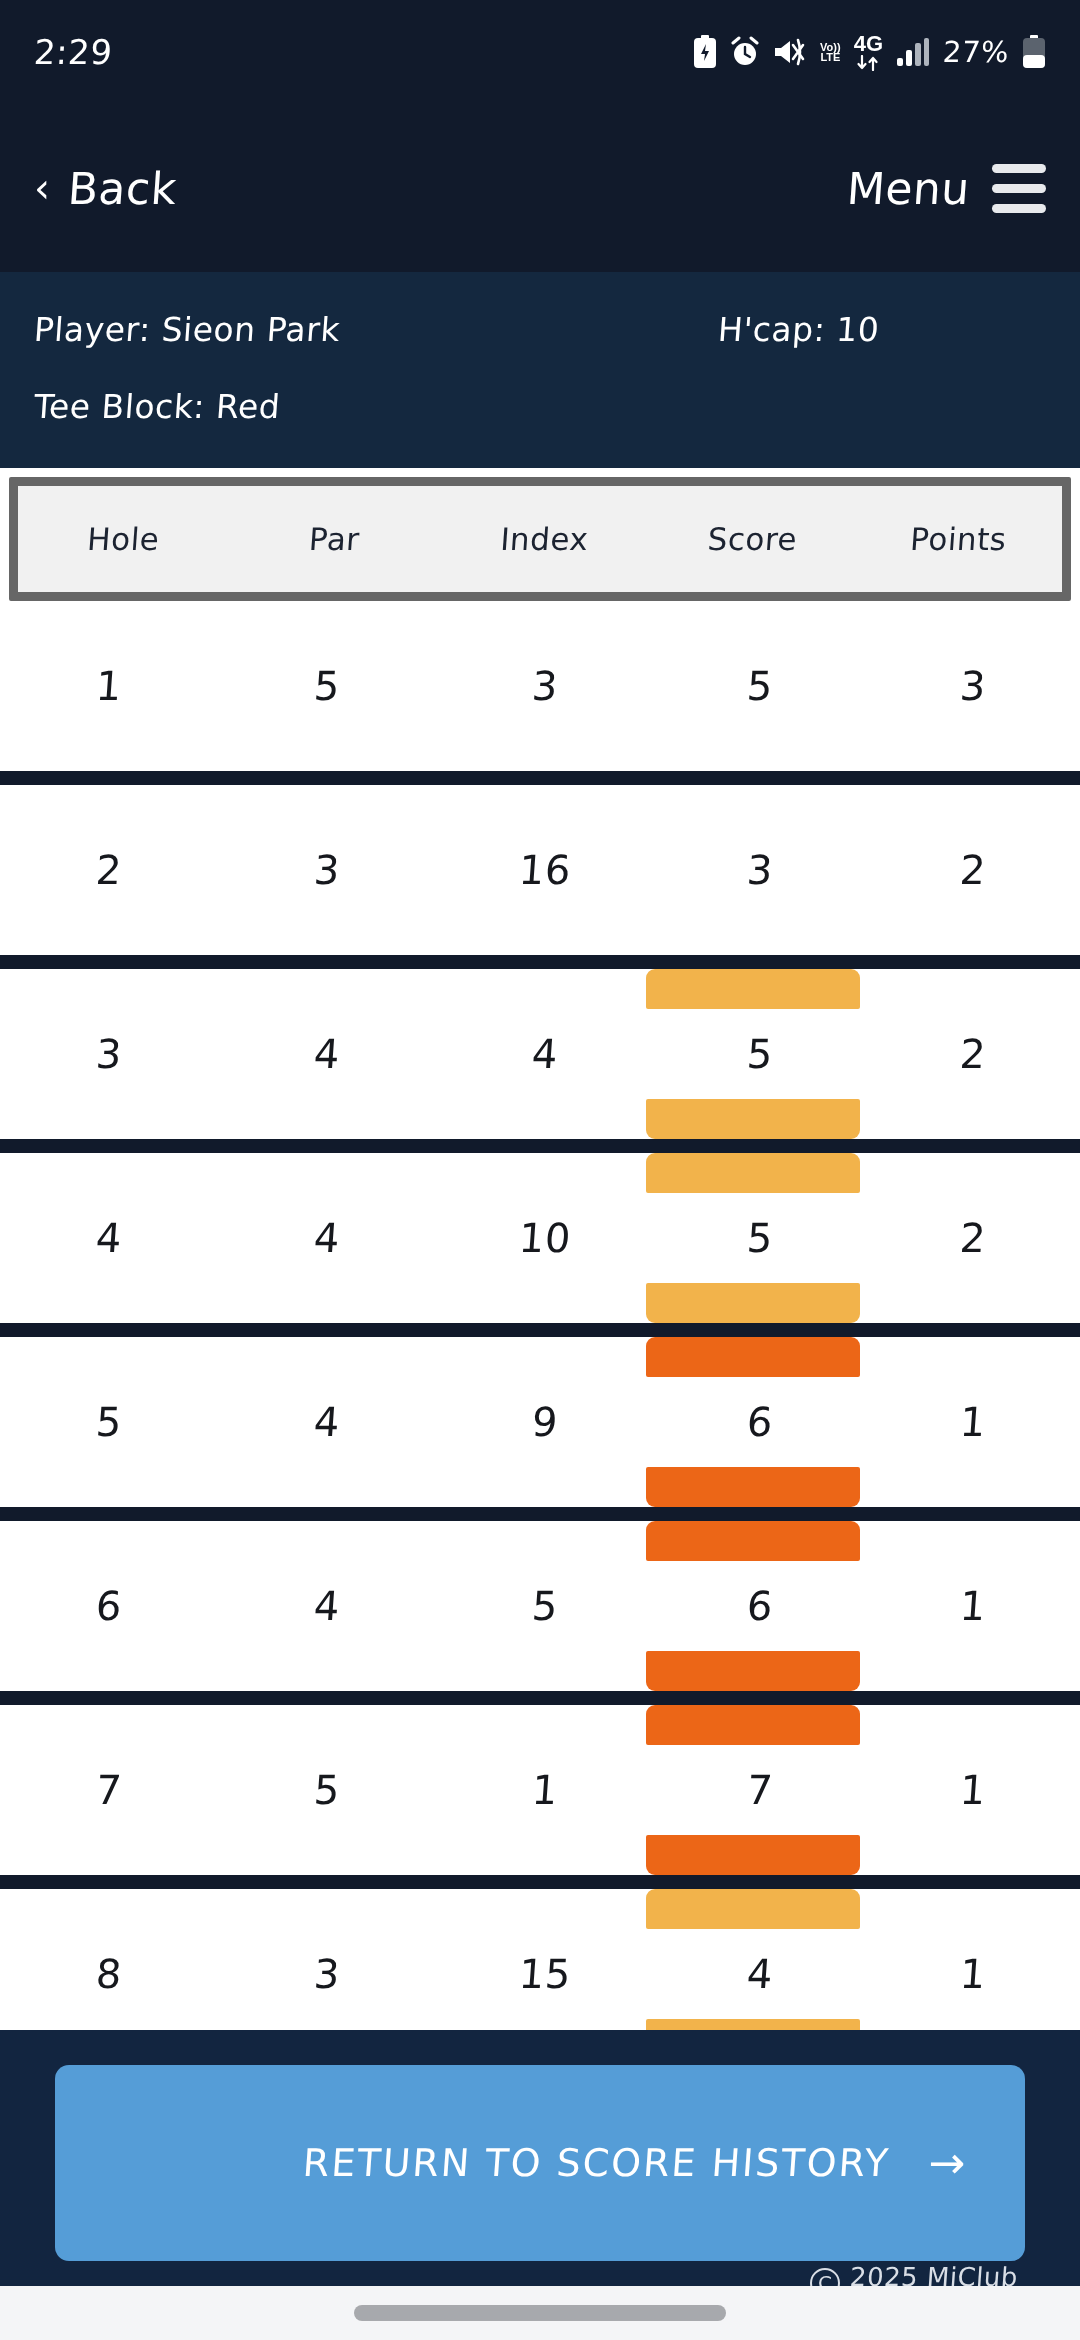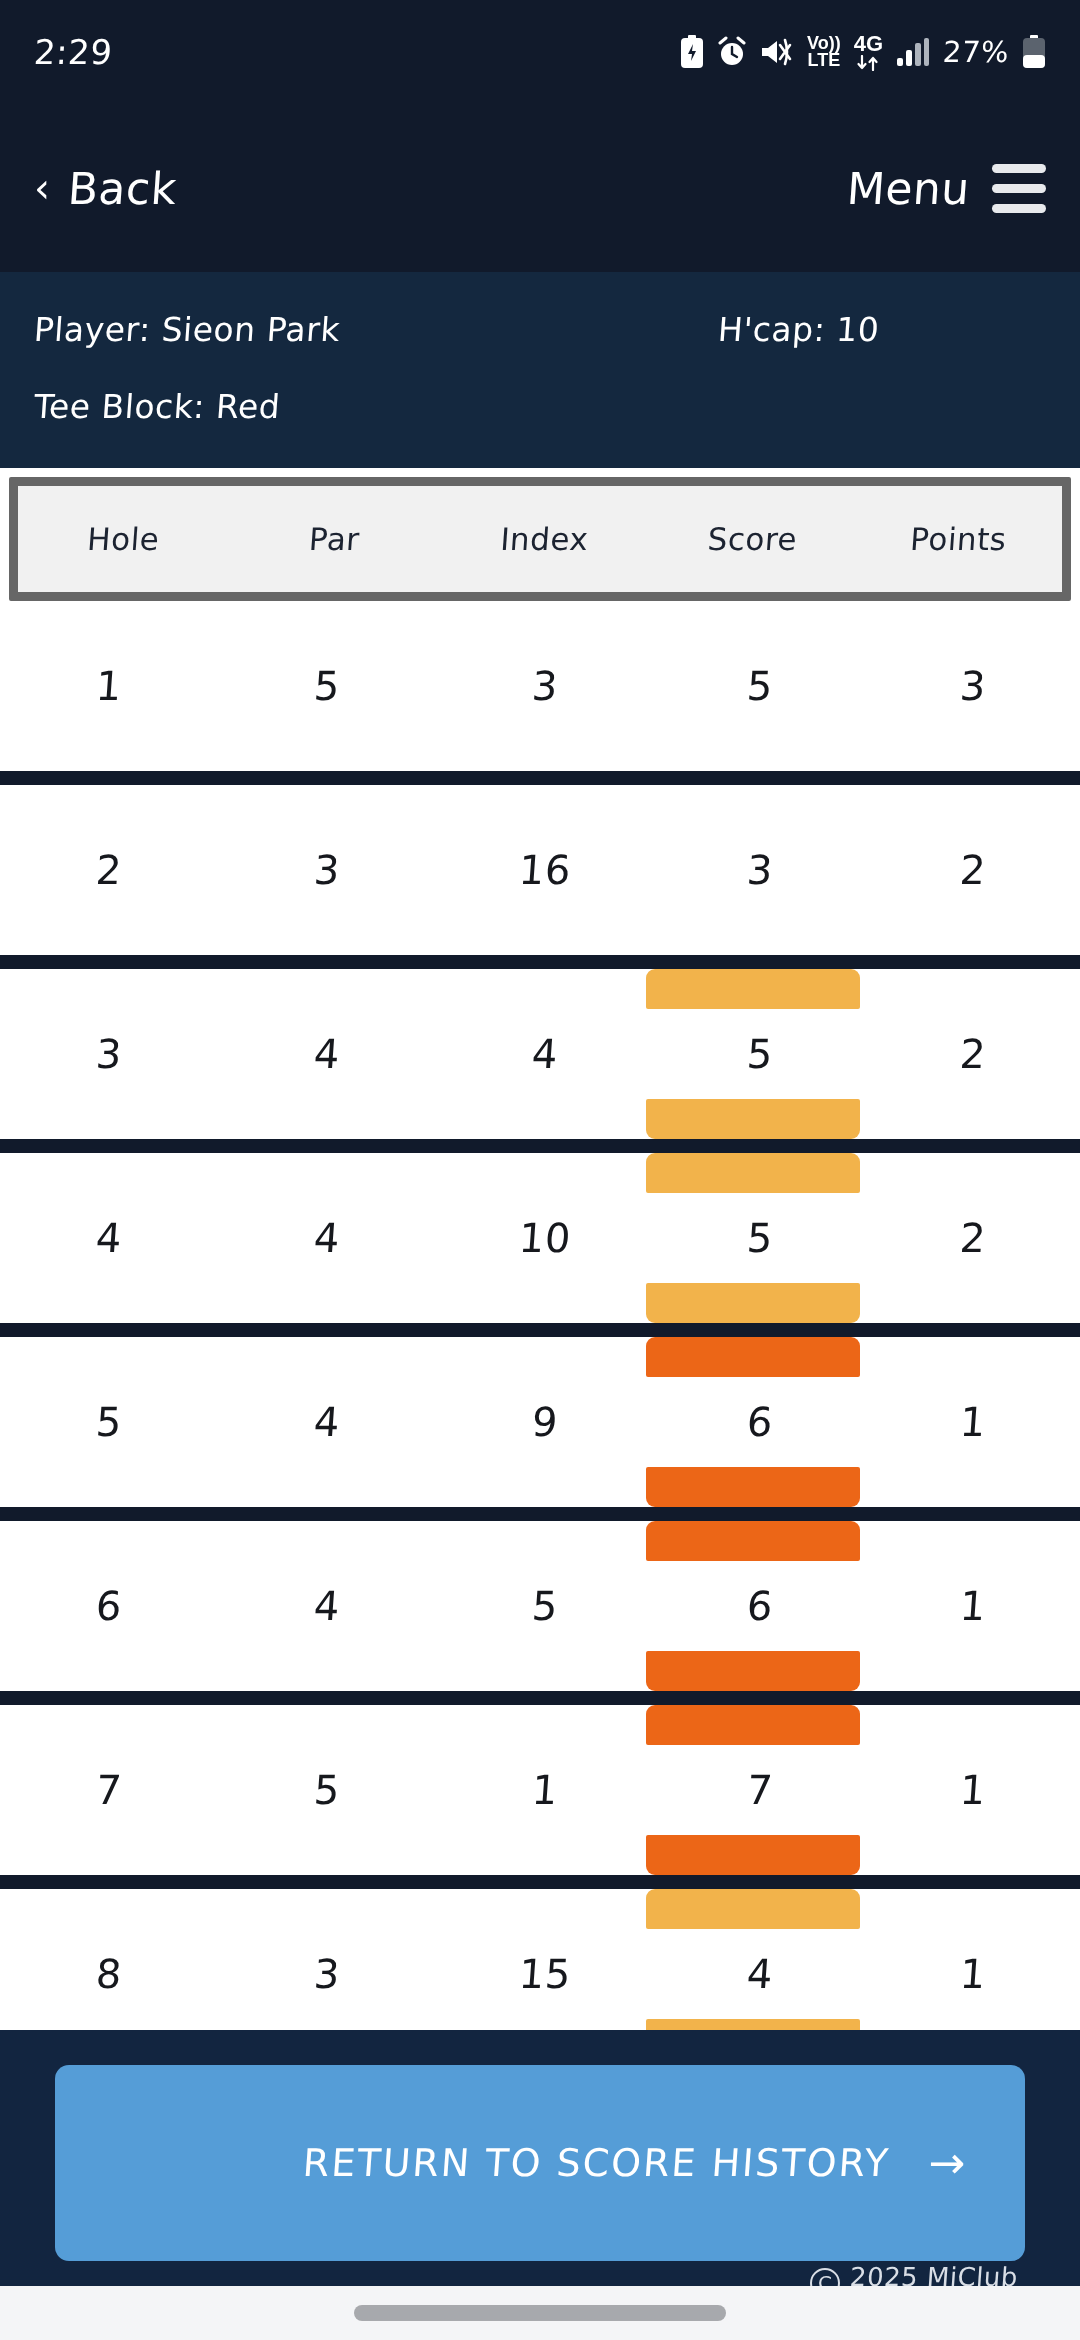--- a/index.html
+++ b/index.html
@@ -13,21 +13,21 @@
   #screen{position:relative;width:1080px;height:2340px;background:#ffffff;}
 
   
   .statusbar{position:absolute;top:0;left:0;width:1080px;height:104px;
     background:#111a2b;display:flex;align-items:center;
     justify-content:space-between;padding:0 34px;}
   .clock{color:#fff;font-size:34px;}
   .sysicons{display:flex;align-items:center;gap:13px;color:#fff;}
   .sysicons svg{display:block;}
   .volte{display:flex;flex-direction:column;align-items:center;line-height:.95;
-    font-size:18px;font-weight:700;color:#fff;font-family:"Liberation Sans",sans-serif;}
+    font-size:11px;font-weight:700;color:#fff;font-family:"Liberation Sans",sans-serif;}
   .netgrp{display:flex;flex-direction:column;align-items:center;line-height:1;}
   .netgrp .g{font-size:22px;font-weight:700;color:#fff;
     font-family:"Liberation Sans",sans-serif;}
   .battpct{color:#fff;font-size:29px;}
 
   
   .navbar{position:absolute;top:104px;left:0;width:1080px;height:168px;
     background:#111a2b;display:flex;align-items:center;
     justify-content:space-between;padding:0 34px;}
   .backbtn{display:flex;align-items:center;gap:18px;color:#fff;font-size:44px;}

